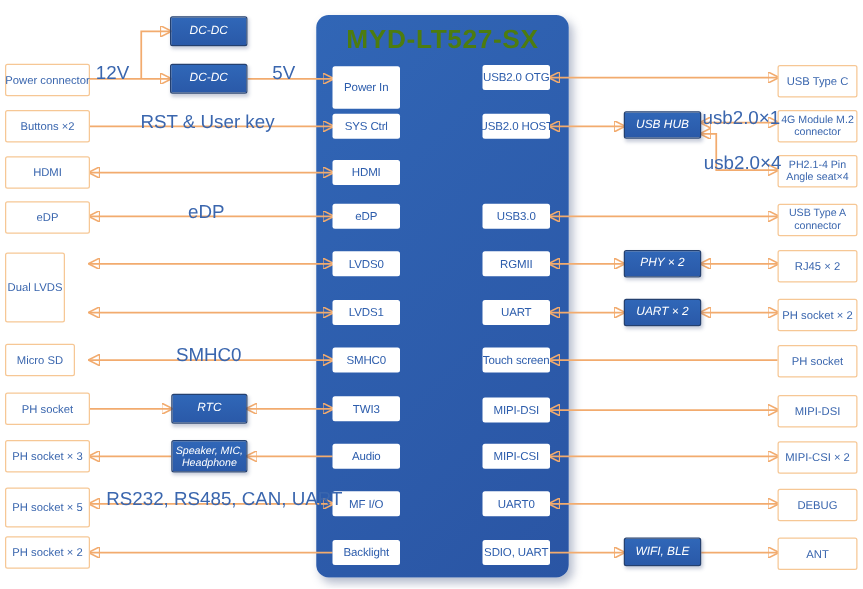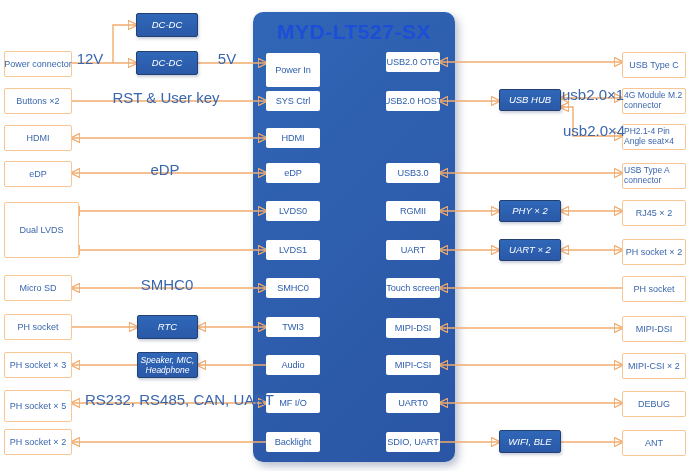--- a/index.html
+++ b/index.html
@@ -2,37 +2,37 @@
 <html><head>
 <meta charset="utf-8">
 <style>
   html,body{margin:0;padding:0;background:#ffffff;}
   body{font-family:"Liberation Sans","DejaVu Sans",sans-serif;}
   .canvas{position:relative;width:690px;height:471px;background:#ffffff;overflow:hidden;}
 
   
   .obox{position:absolute;background:#ffffff;border:1px solid #f6c795;border-radius:2px;
         color:#3a66ae;font-size:9px;display:flex;align-items:center;justify-content:center;
-        line-height:1.15;box-sizing:border-box;padding:12px 1px;}
+        text-align:center;line-height:1.15;box-sizing:border-box;padding:12px 1px;}
   .nowrap{white-space:nowrap;}
   .wrap2{font-size:8.5px;}
 
   
   .bbox{position:absolute;background:linear-gradient(180deg,#3067b8,#2a59a8);
         border:1.5px solid #24406f;border-radius:2px;color:#ffffff;font-size:9.5px;
         display:flex;align-items:center;justify-content:center;text-align:center;
         line-height:1.2;box-sizing:border-box;box-shadow:1px 2px 3px rgba(40,60,110,0.25);font-style:italic;}
   .bwrap{font-size:8.5px;}
 
   
   .soc{position:absolute;left:253px;top:12px;width:202px;height:450px;border-radius:10px;
        background:linear-gradient(135deg,#3166b6,#2a55a4);
        box-shadow:3px 4px 8px rgba(40,60,110,0.35);}
   .soc-title{position:absolute;left:253px;top:20px;width:202px;text-align:center;
-       color:#1d4ed8;font-size:21px;font-weight:bold;letter-spacing:0.5px;}
+       color:#4d7c0f;font-size:21px;font-weight:bold;letter-spacing:0.5px;}
 
   
   .cbox{position:absolute;background:#ffffff;border-radius:2px;color:#2d5dac;
         font-size:9.2px;letter-spacing:-0.1px;display:flex;align-items:center;
         justify-content:center;white-space:nowrap;box-sizing:border-box;}
 
   
   .elabel{position:absolute;color:#3a66ae;font-size:15px;text-align:center;white-space:nowrap;}
 
   
@@ -82,22 +82,22 @@
     <path d="M440,365 L622,365" marker-start="url(#ah)" marker-end="url(#ah)"></path>
     <path d="M440,403 L622,403" marker-start="url(#ah)" marker-end="url(#ah)"></path>
     <path d="M440,442 L499,442" marker-end="url(#ah)"></path>
     <path d="M561,442 L622,442" marker-end="url(#ah)"></path>
   </svg>
 
   <div class="obox nowrap" style="left:4px;top:51px;width:68px;height:25px">Power connector</div>
   <div class="obox nowrap" style="left:4px;top:88px;width:68px;height:25px">Buttons ×2</div>
   <div class="obox nowrap" style="left:4px;top:125px;width:68px;height:25px">HDMI</div>
   <div class="obox nowrap" style="left:4px;top:161px;width:68px;height:25px">eDP</div>
-  <div class="obox nowrap" style="left:4px;top:202px;width:75px;height:56px">Dual LVDS</div>
-  <div class="obox nowrap" style="left:4px;top:275px;width:68px;height:25px">Micro SD</div>
+  <div class="obox nowrap" style="left:4px;top:202px;width:48px;height:56px">Dual LVDS</div>
+  <div class="obox nowrap" style="left:4px;top:275px;width:56px;height:25px">Micro SD</div>
   <div class="obox nowrap" style="left:4px;top:314px;width:68px;height:25px">PH socket</div>
   <div class="obox nowrap" style="left:4px;top:352px;width:68px;height:26px">PH socket × 3</div>
   <div class="obox nowrap" style="left:4px;top:390px;width:68px;height:32px">PH socket × 5</div>
   <div class="obox nowrap" style="left:4px;top:429px;width:68px;height:26px">PH socket × 2</div>
 
   <div class="bbox" style="left:136px;top:13px;width:62px;height:24px">DC-DC</div>
   <div class="bbox" style="left:136px;top:51px;width:62px;height:24px">DC-DC</div>
   <div class="bbox bwrap" style="left:137px;top:352px;width:61px;height:26px">Speaker, MIC, Headphone</div>
   <div class="bbox" style="left:137px;top:315px;width:61px;height:24px">RTC</div>
 

